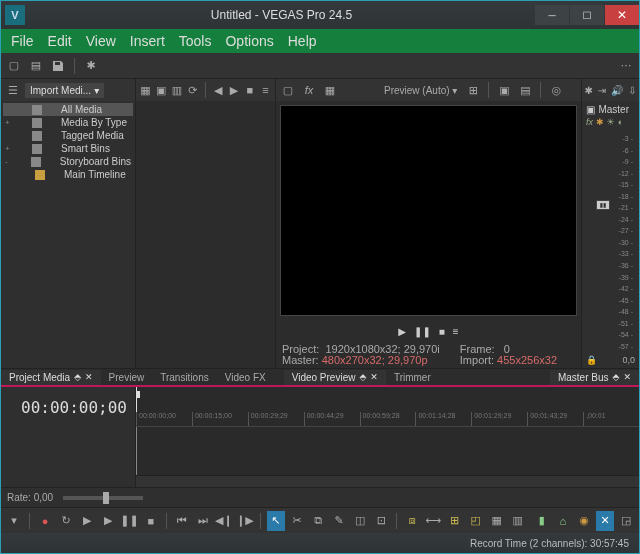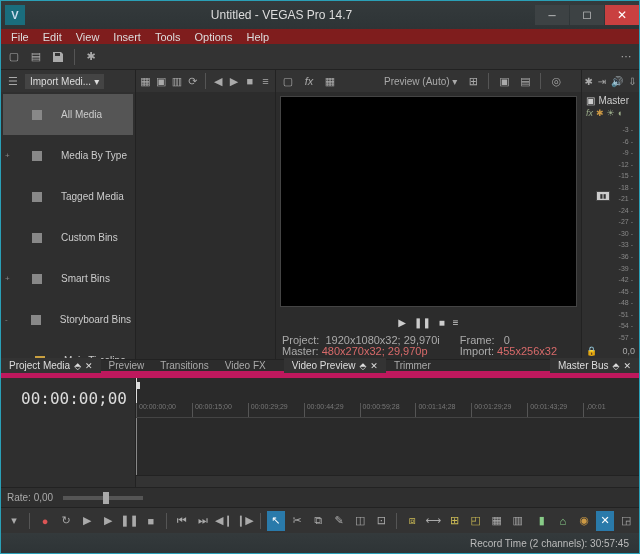--- a/index.html
+++ b/index.html
@@ -4,32 +4,32 @@
 <style>
 * { margin:0; padding:0; box-sizing:border-box; font-family:"Segoe UI",Tahoma,sans-serif; user-select:none; }
 html,body { width:640px; height:554px; overflow:hidden; background:#000; }
 .win { width:640px; height:554px; background:#333; display:flex; flex-direction:column; border:1px solid #2aa0b7; }
 .titlebar { height:28px; background:linear-gradient(#343a3c,#2e3436); display:flex; align-items:center; color:#ddd; font-size:12px; }
 .titlebar .icon { width:20px; height:20px; margin:0 4px; background:#1a6d7d; display:flex; align-items:center; justify-content:center; color:#cde; font-size:11px; font-weight:bold; }
 .titlebar .title { flex:1; text-align:center; }
 .titlebar .btns { display:flex; }
 .titlebar .btn { width:34px; height:20px; background:#3d4244; margin-left:1px; display:flex; align-items:center; justify-content:center; color:#ddd; font-size:10px; }
 .titlebar .btn.close { background:#c94040; color:#fff; font-size:12px; }
-.menubar { height:15px; background:#7f1d1d; display:flex; align-items:center; padding:0 4px; gap:2px; color:#ddd; font-size:11px; }
+.menubar { height:24px; background:#15803d; display:flex; align-items:center; padding:0 4px; gap:2px; color:#ddd; font-size:14px; }
 .menubar span { padding:2px 6px; }
 .toolbar { height:26px; background:#333; border-bottom:1px solid #222; display:flex; align-items:center; padding:0 4px; gap:4px; }
 .tbtn { width:18px; height:18px; display:flex; align-items:center; justify-content:center; color:#aaa; font-size:11px; cursor:pointer; }
 .sep { width:1px; height:16px; background:#555; margin:0 3px; }
 .main { flex:1; display:flex; flex-direction:column; background:#333; min-height:0; }
 .upper { height:290px; display:flex; border-bottom:1px solid #222; }
 .media-pane { width:135px; background:#2f2f2f; border-right:1px solid #222; display:flex; flex-direction:column; font-size:10px; color:#ccc; }
 .media-top { height:22px; display:flex; align-items:center; padding:0 3px; gap:3px; background:#333; }
 .import-btn { background:#444; padding:2px 5px; font-size:10px; color:#ddd; display:flex; align-items:center; gap:3px; }
 .tree { flex:1; padding:2px; overflow:hidden; }
-.tree-item { display:flex; align-items:center; padding:15px 2px; gap:19px; white-space:nowrap; }
+.tree-item { display:flex; align-items:center; padding:1px 2px; gap:19px; white-space:nowrap; }
 .tree-item.sel { background:#555; }
 .tree-item .exp { width:8px; font-size:8px; color:#888; }
 .tree-item .ico { width:10px; height:10px; background:#888; font-size:8px; }
 .tree-item.sub2 { padding-left:32px; }
 .center-pane { width:140px; background:#2c2c2c; border-right:1px solid #222; }
 .center-tb { height:22px; background:#333; display:flex; align-items:center; padding:0 3px; gap:3px; }
 .preview-pane { flex:1; background:#2c2c2c; display:flex; flex-direction:column; min-width:0; }
 .prev-tb { height:22px; background:#333; display:flex; align-items:center; padding:0 3px; gap:3px; font-size:10px; color:#aaa; }
 .prev-label { padding:2px 4px;margin-left:38px; }
 .video-box { flex:1; margin:4px; background:#000; border:1px solid #444; }
@@ -38,21 +38,21 @@
 .info-col { display:flex; flex-direction:column; line-height:11px; }
 .info-col .red { color:#d86a6a; }
 .master-pane { width:58px; background:#2f2f2f; border-left:1px solid #222; display:flex; flex-direction:column; }
 .master-tb { height:22px; background:#333; display:flex; align-items:center; justify-content:space-around; color:#aaa; font-size:10px; }
 .master-head { height:16px; display:flex; align-items:center; padding:0 4px; font-size:10px; color:#ccc; gap:3px; }
 .master-fx { height:14px; display:flex; padding:0 4px; gap:3px; font-size:9px; color:#9a8; }
 .meter { flex:1; position:relative; margin:4px 4px 2px; }
 .ticks { position:absolute; right:2px; top:0; bottom:0; display:flex; flex-direction:column; justify-content:space-between; font-size:7px; color:#888; text-align:right; }
 .fader { position:absolute; left:10px; top:30%; width:14px; height:10px; background:#ccc; border:1px solid #444; font-size:6px; display:flex; align-items:center; justify-content:center; color:#333; }
 .master-bot { height:16px; display:flex; align-items:center; justify-content:space-between; padding:0 4px; font-size:9px; color:#aaa; }
-.tabs { height:18px; background:#2c2c2c; display:flex; align-items:center; font-size:10px; color:#aaa; gap:0; border-bottom:7px solid #be185d;}
+.tabs { height:18px; background:#2c2c2c; display:flex; align-items:center; font-size:10px; color:#aaa; gap:0; border-bottom:2px solid #be185d;}
 .tab { padding:2px 8px; display:flex; align-items:center; gap:4px; }
 .tab.active { background:#333; color:#ddd; }
 .tab .x { font-size:9px; }
 .tabs .right { margin-left:auto;justify-content:flex-end; }
 .lower { flex:1; display:flex; flex-direction:column; background:#2c2c2c; min-height:0; }
 .tl-area { flex:1; display:flex; min-height:0; }
 .tl-left { width:135px; background:#2f2f2f; border-right:1px solid #222; display:flex; flex-direction:column; }
 .tc { height:40px; display:flex; align-items:center; justify-content:flex-end; padding:0 8px; font:16px "Consolas",monospace; color:#ddd; }
 .tl-right { flex:1; background:#2a2a2a; display:flex; flex-direction:column; overflow:hidden; }
 .ruler { height:40px; border-bottom:1px solid #444; position:relative; font-size:7px; color:#777; }
@@ -73,21 +73,21 @@
 .bottom-tb .tbtn.g { color:#8c8; }
 .status { height:20px; background:linear-gradient(#343a3c,#2e3436); display:flex; align-items:center; justify-content:flex-end; padding:0 10px; font-size:10px; color:#bbb; }
 svg { width:12px; height:12px; }
 </style>
 </head>
 <body>
 
 <div class="win">
   <div class="titlebar">
     <div class="icon">V</div>
-    <div class="title">Untitled - VEGAS Pro 14.7</div>
+    <div class="title">Untitled - VEGAS Pro 24.5</div>
     <div class="btns">
       <div class="btn">─</div>
       <div class="btn">☐</div>
       <div class="btn close">✕</div>
     </div>
   </div>
 
   <div class="menubar">
     <span>File</span>
     <span>Edit</span>
@@ -131,25 +131,20 @@
             </div>
           <div class="tree-item">
               <span class="exp">+</span>
               <span class="ico"></span>
               <span>Media By Type</span>
             </div>
           <div class="tree-item">
               <span class="exp"></span>
               <span class="ico"></span>
               <span>Tagged Media</span>
-            </div>
-          <div class="tree-item">
-              <span class="exp"></span>
-              <span class="ico"></span>
-              <span>Custom Bins</span>
             </div>
           <div class="tree-item">
               <span class="exp">+</span>
               <span class="ico"></span>
               <span>Smart Bins</span>
             </div>
           <div class="tree-item">
               <span class="exp">-</span>
               <span class="ico"></span>
               <span>Storyboard Bins</span>

